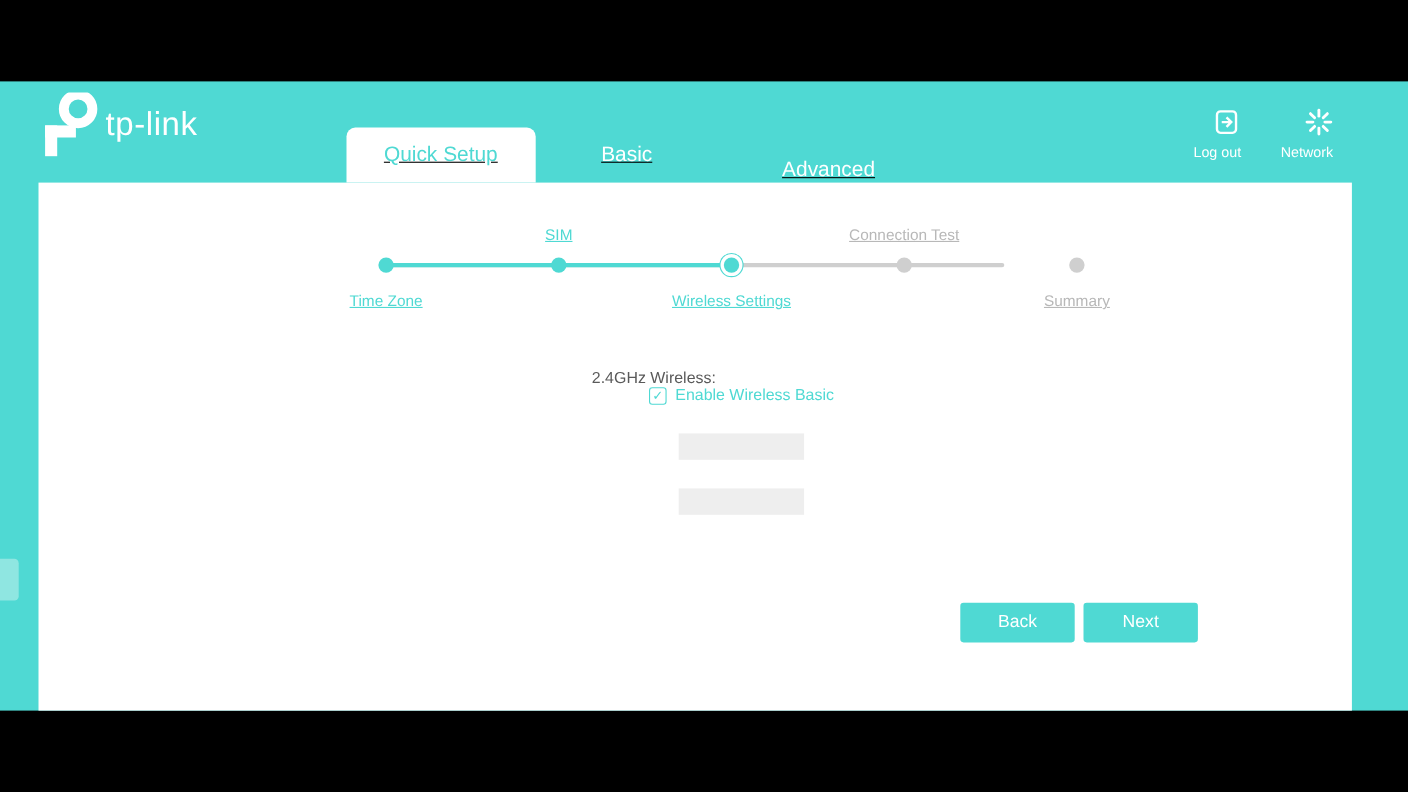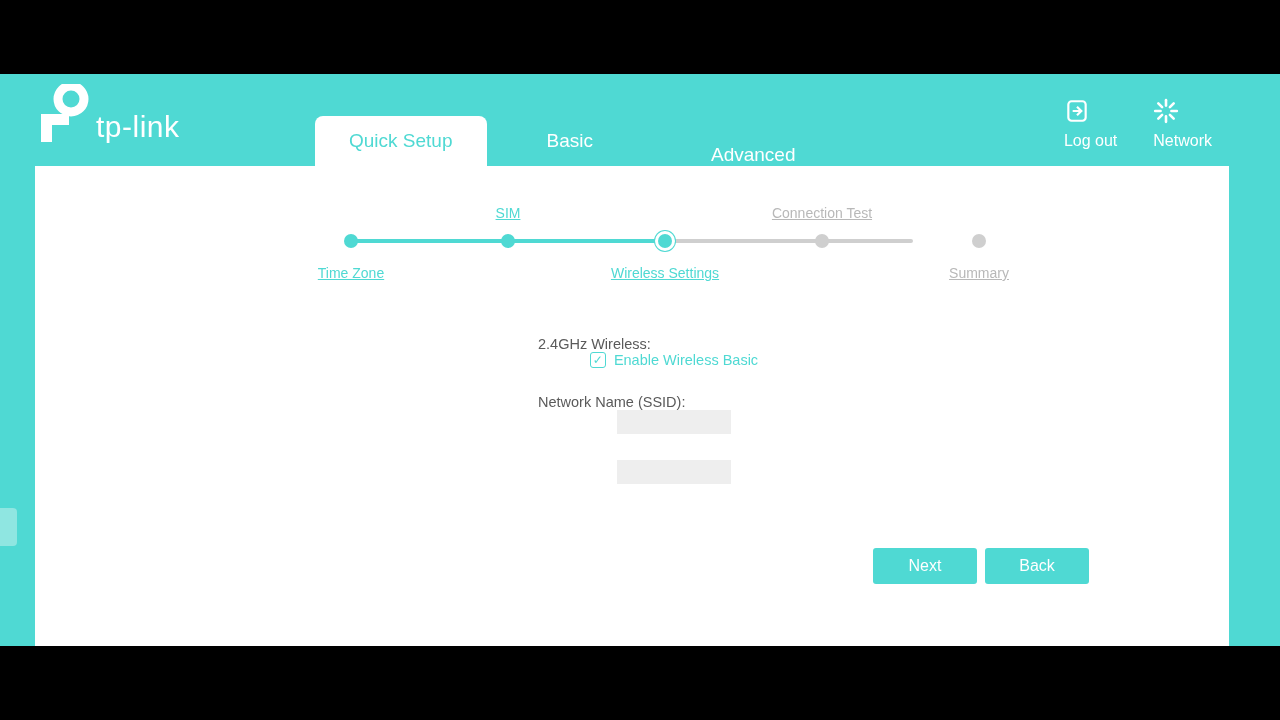--- a/index.html
+++ b/index.html
@@ -20,36 +20,37 @@
     height: 92px;
     display: flex;
     align-items: flex-end;
   }
   
   .logo-wrap {
     position: absolute;
     left: 38px;
     top: 10px;
     display: flex;
-    align-items: flex-end;
+    align-items: center;
     color: #fff;
   }
   .logo-mark {
     width: 54px; height: 60px; position: relative; margin-right: 4px;
   }
   .logo-text {
     font-size: 30px; letter-spacing: 0.5px; font-weight: 500; color:#fff;
   }
   
   .nav {
     position: absolute;
     left: 315px;
     bottom: 0;
     display: flex;
     align-items: flex-end;
+    text-decoration: underline;
   }
   .tab {
     height: 50px;
     padding: 0 34px;
     display: flex;
     align-items: center;
     font-size: 19px;
     color: #fff;
     cursor: pointer;
     border-radius: 8px 8px 0 0;
@@ -64,23 +65,23 @@
   .actions {
     position: absolute;
     right: 68px;
     top: 24px;
     display: flex;
     gap: 36px;
   }
   .action {
     display: flex;
     flex-direction: column;
-    align-items: flex-start;
+    align-items: flex-end;
     color: #fff;
-    font-size: 16px;
+    font-size: 13px;
     cursor: pointer;
     gap: 4px;
   }
   .action svg { width: 26px; height: 26px; }
   
   .panel {
     position: absolute;
     left: 35px;
     top: 92px;
     width: 1194px;
@@ -297,31 +298,30 @@
 
       <div class="row">
         <div class="field-label">2.4GHz Wireless:</div>
         <div class="cb-wrap">
           <span class="cb">✓</span>
           <span>Enable Wireless Basic</span>
         </div>
       </div>
 
       <div class="row">
-        <div class="field-label">Network Name (SSID):</div>
         <input class="txt-input" type="text" value="" style="">
       </div>
 
       <div class="row">
         <input class="txt-input" type="password" value="" style="">
       </div>
     </div>
 
     <div class="nav-buttons">
+      <button class="btn">Back</button>
       <button class="btn">Next</button>
-      <button class="btn">Back</button>
     </div>
 
   </div>
 
   <div class="side-tab"></div>
 
 </div>
 
 </body></html>

